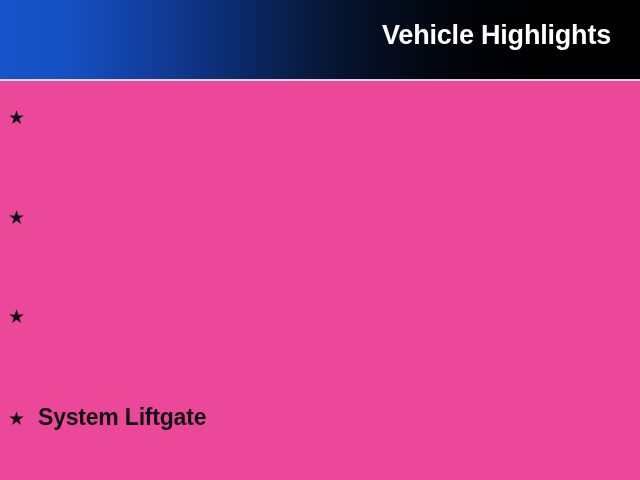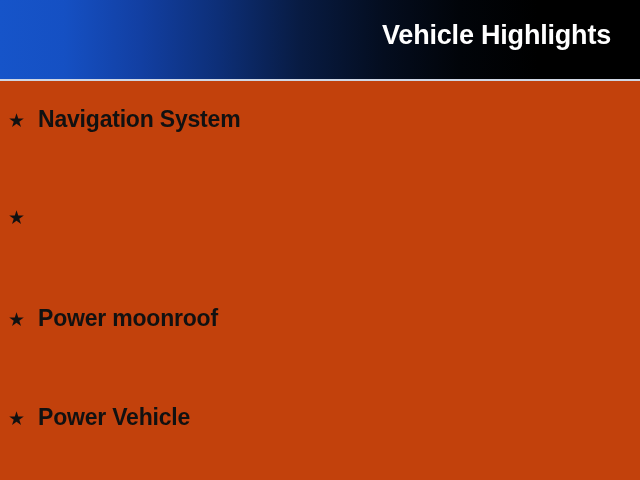--- a/index.html
+++ b/index.html
@@ -11,21 +11,21 @@
     height: 480px;
     background: #ffffff;
     font-family: "Liberation Sans", sans-serif;
     overflow: hidden;
   }
 
   .page {
     position: relative;
     width: 640px;
     height: 480px;
-    background: #c2410c;
+    background: #ec4899;
   }
 
   
   .header {
     position: absolute;
     left: 0;
     top: 0;
     width: 640px;
     height: 79px;
     background: linear-gradient(
@@ -123,32 +123,30 @@
   <div class="header">
     <h1 class="header-title">Vehicle Highlights</h1>
   </div>
 
   <div class="header-rule"></div>
 
   <ul class="highlights">
 
     <li class="highlight-item" data-index="0">
       <span class="bullet-icon">★</span>
-      <span class="highlight-label">Navigation System</span>
     </li>
 
     <li class="highlight-item" data-index="1">
       <span class="bullet-icon">★</span>
     </li>
 
     <li class="highlight-item" data-index="2">
       <span class="bullet-icon">★</span>
-      <span class="highlight-label">Power moonroof</span>
     </li>
 
     <li class="highlight-item" data-index="3">
       <span class="bullet-icon">★</span>
-      <span class="highlight-label">Power Vehicle</span>
+      <span class="highlight-label">System Liftgate</span>
     </li>
 
   </ul>
 
 </div>
 
 </body></html>

